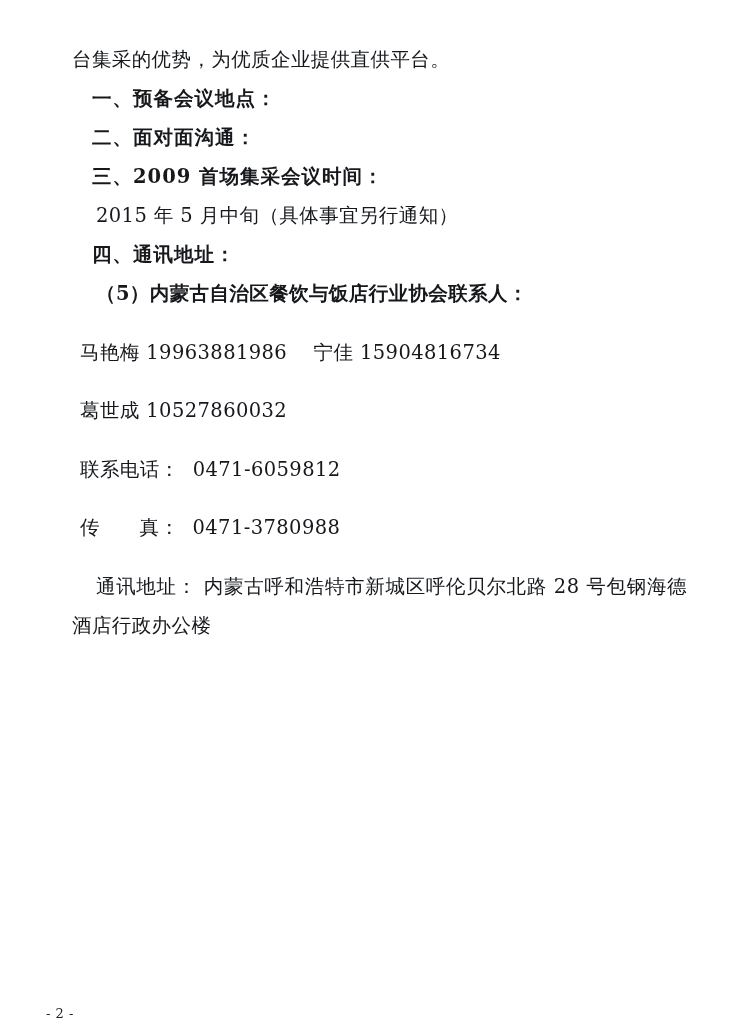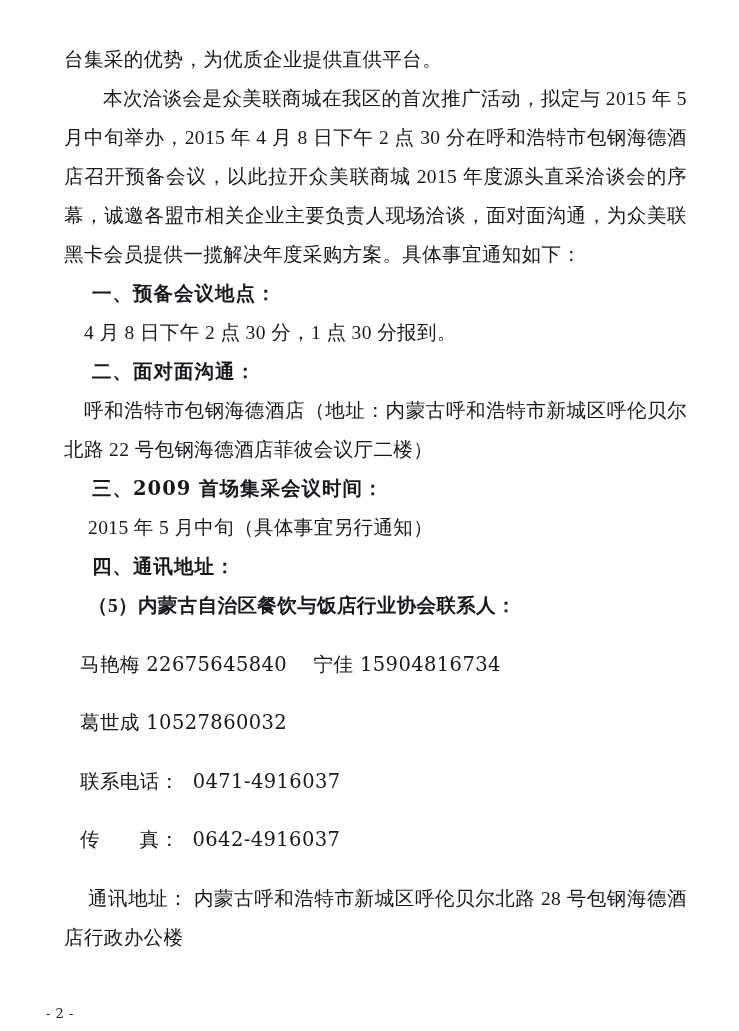--- a/index.html
+++ b/index.html
@@ -22,23 +22,22 @@
     box-sizing: border-box;
   }
   .doc-body {
     font-size: 19.5px;
     line-height: 39px;
     letter-spacing: 0.4px;
     text-align: justify;
     text-justify: inter-ideograph;
   }
   .para {
-    margin: 0 0 0 8px;
+    margin: 0 0 0 16px;
     text-indent: 0;
-    font-family: Liberation Serif, serif;
   }
   .para-indent {
     text-indent: 39px;
   }
   .heading {
     font-weight: bold;
     margin: 0;
     text-indent: 36px;
     letter-spacing: 1px;
   }
@@ -63,35 +62,32 @@
   }
 </style>
 </head>
 <body>
 
 <div class="page">
   <div class="doc-body">
 
     <p class="para">台集采的优势，为优质企业提供直供平台。</p>
 
-    <p class="para para-indent">本次洽谈会是众美联商城在我区的首次推广活动，拟定与 2015 年 5 月中旬举办，2015 年 4 月 8 日下午 2 点 30 分在呼和浩特市包钢海德酒店召开预备会议，以此拉开众美联商城 2015 年度源头直采洽谈会的序幕，诚邀各盟市相关企业主要负责人现场洽谈，面对面沟通，为众美联黑卡会员提供一揽解决年度采购方案。具体事宜通知如下：</p>
 
     <p class="heading">一、预备会议地点：</p>
-    <p class="para sub-indent">4 月 8 日下午 2 点 30 分，1 点 30 分报到。</p>
 
     <p class="heading">二、面对面沟通：</p>
-    <p class="para sub-indent">呼和浩特市包钢海德酒店（地址：内蒙古呼和浩特市新城区呼伦贝尔北路 22 号包钢海德酒店菲彼会议厅二楼）</p>
 
     <p class="heading">三、2009 首场集采会议时间：</p>
     <p class="para sub-indent-2">2015 年 5 月中旬（具体事宜另行通知）</p>
 
     <p class="heading">四、通讯地址：</p>
     <p class="para sub-indent-2" style="font-weight:bold;">（5）内蒙古自治区餐饮与饭店行业协会联系人：</p>
-    <p class="contact-line">马艳梅 22675645840    宁佳 15904816734</p>
+    <p class="contact-line">马艳梅 19963881986    宁佳 15904816734</p>
     <p class="contact-line">葛世成 10527860032</p>
-    <p class="contact-line">联系电话：  0471-4916037</p>
-    <p class="contact-line">传      真：  0642-4916037</p>
+    <p class="contact-line">联系电话：  0471-6059812</p>
+    <p class="contact-line">传      真：  0471-3780988</p>
     <p class="para sub-indent-2">通讯地址：  内蒙古呼和浩特市新城区呼伦贝尔北路 28 号包钢海德酒店行政办公楼</p>
 
   </div>
 </div>
 
 <div class="page-number">- 2 -</div>
 
 </body></html>

